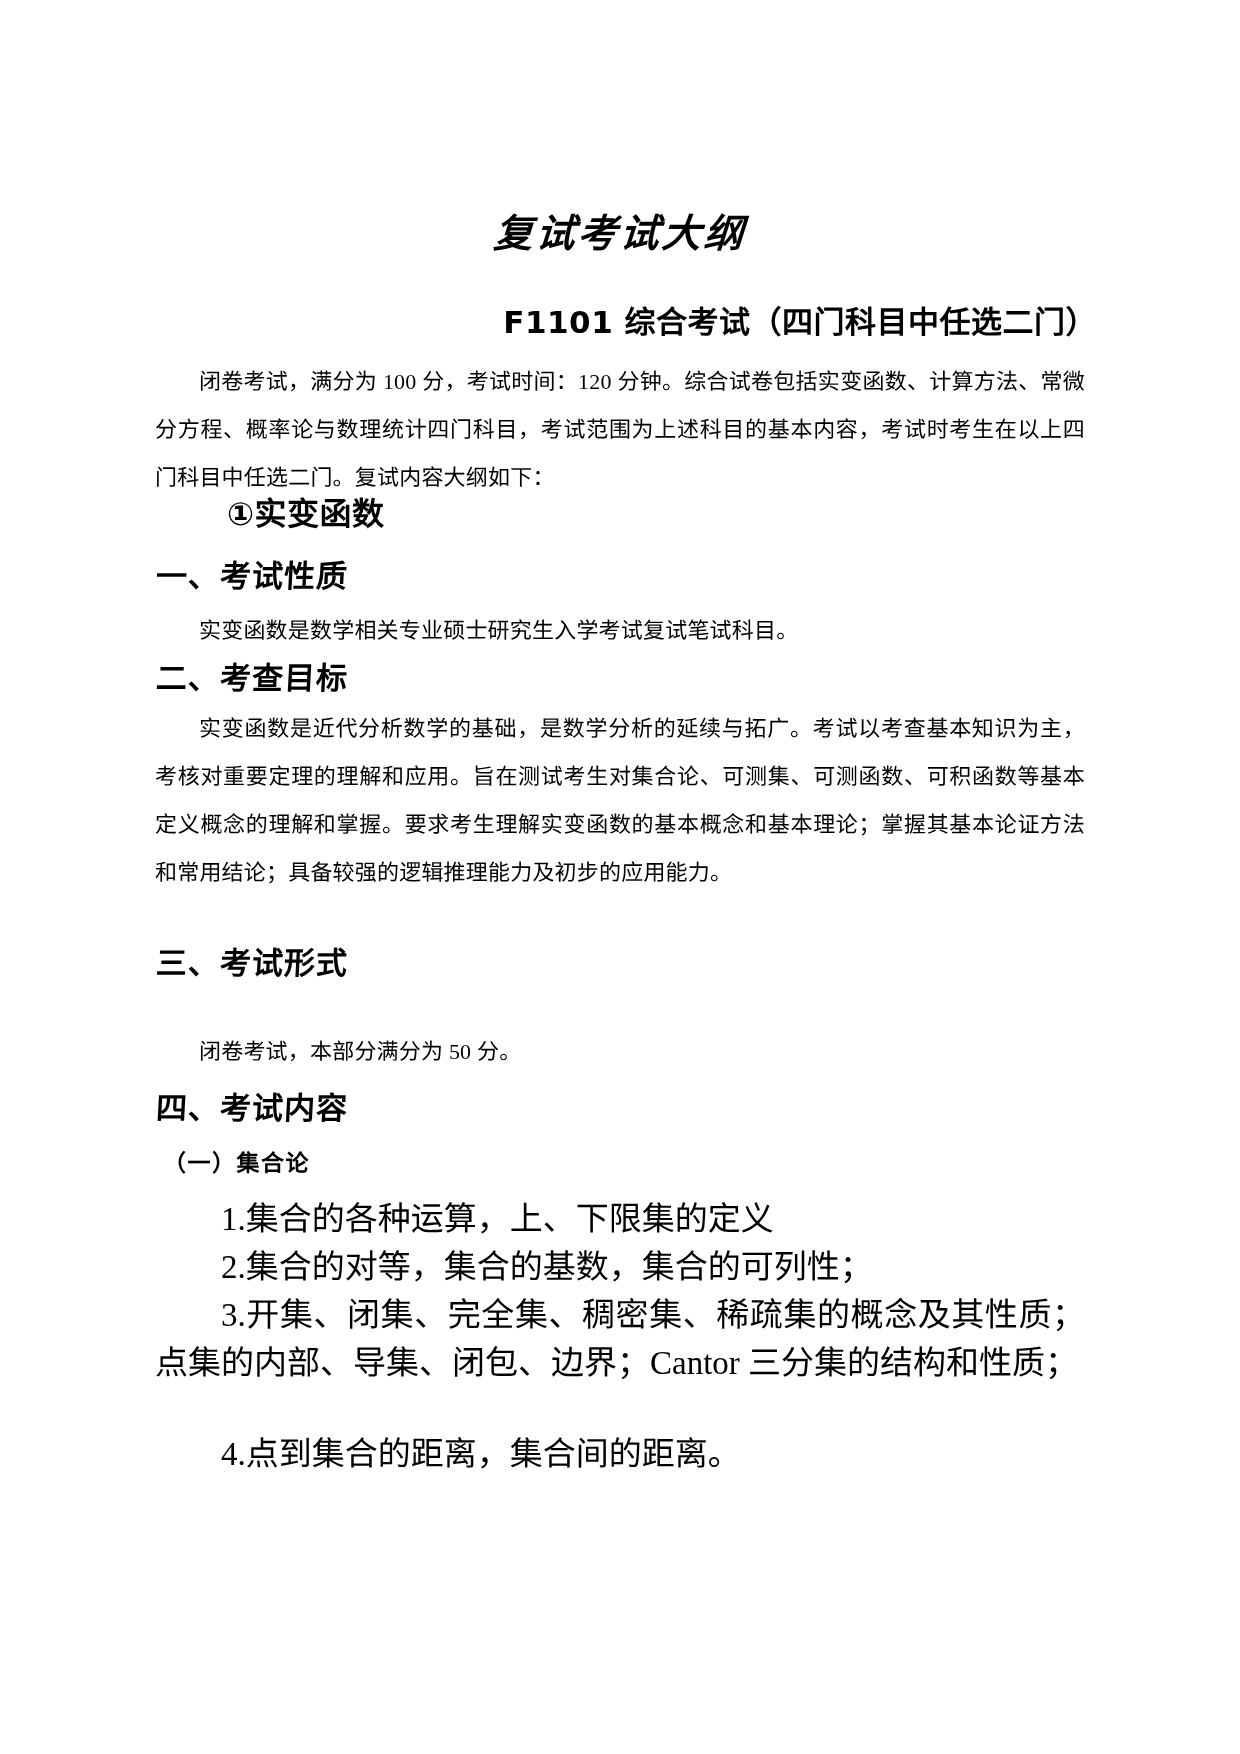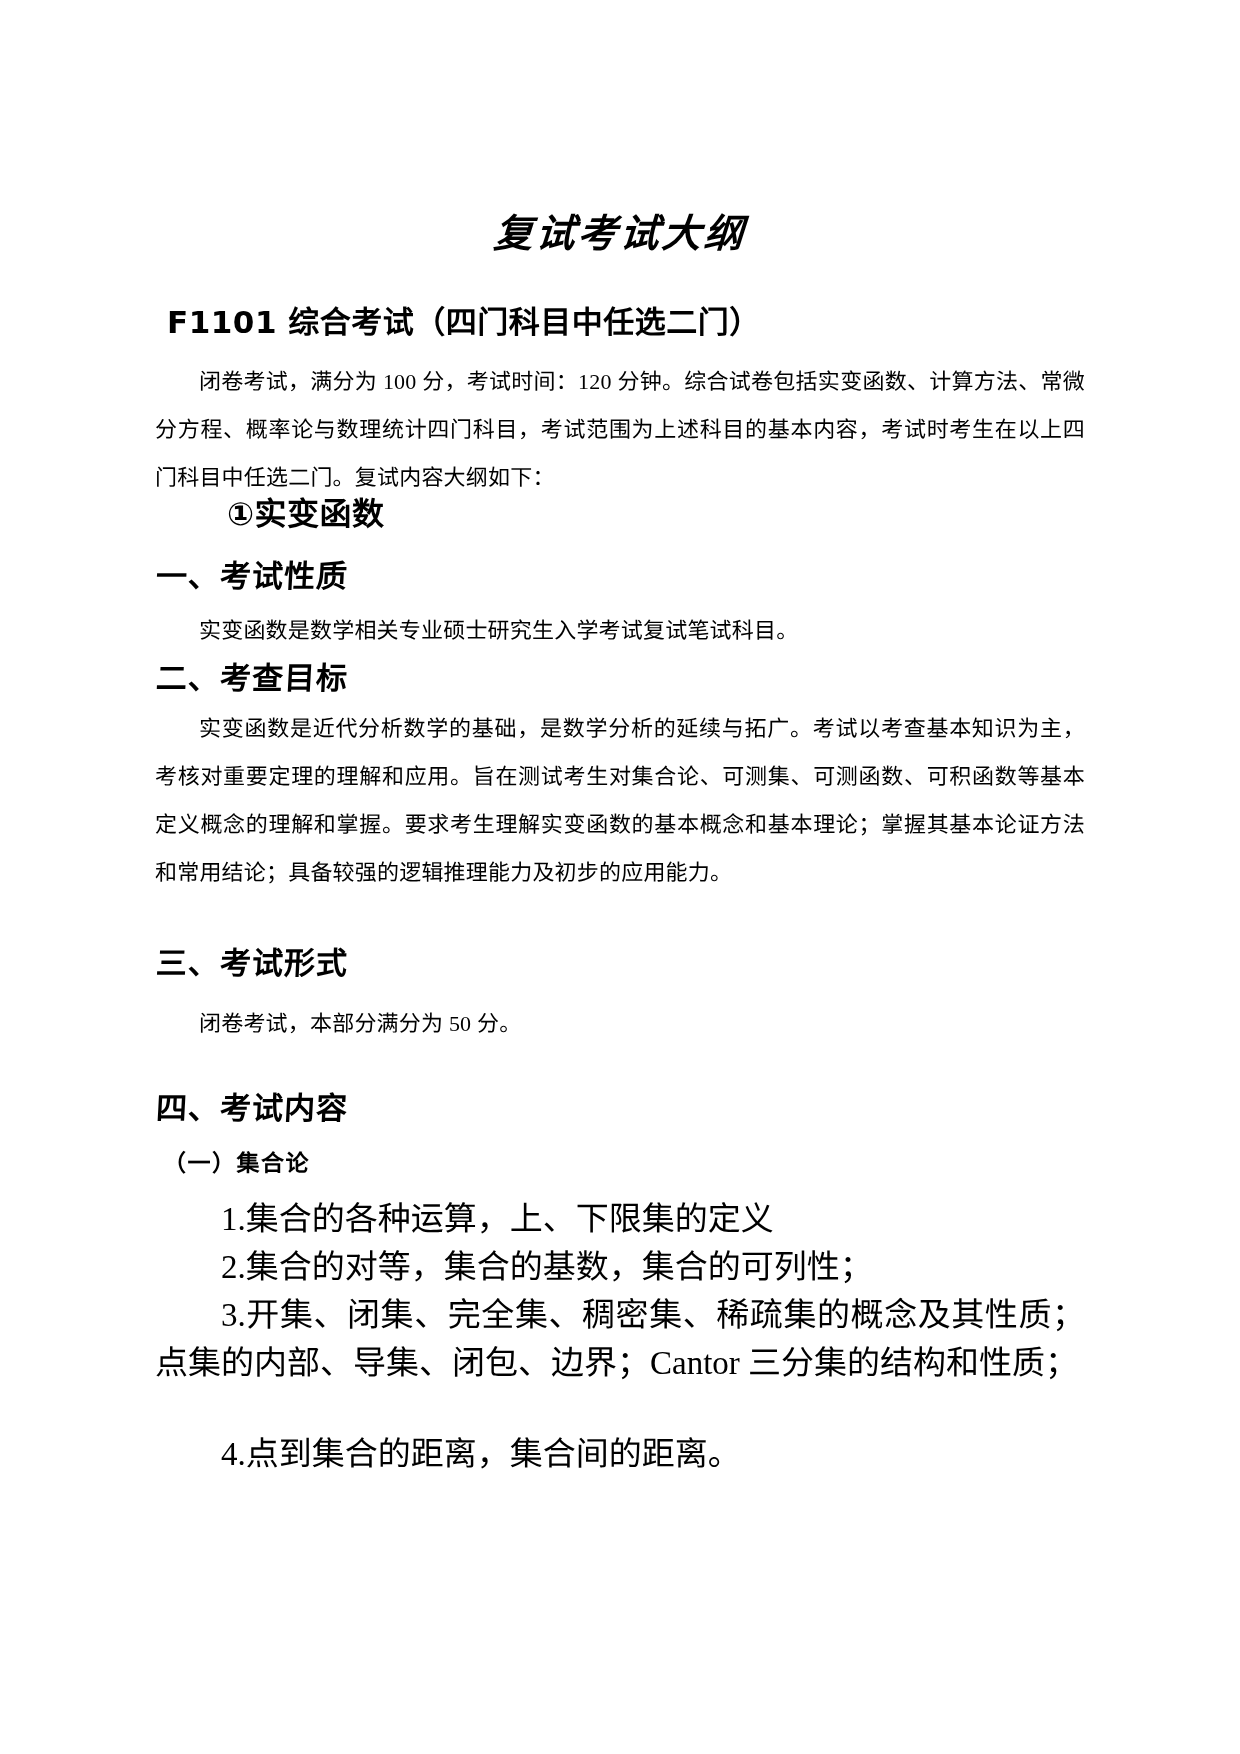--- a/index.html
+++ b/index.html
@@ -57,20 +57,21 @@
     margin: 0;
     position: absolute;
     top: 303px;
     left: 12px;
     width: 930px;
     font-family: "DejaVu Sans", "Liberation Sans", sans-serif;
     font-size: 31px;
     font-weight: 700;
     letter-spacing: 0.5px;
     line-height: 1.25;
+    text-align: right;
   }
 
   
   .body-block {
     position: absolute;
     left: 0;
     width: 930px;
   }
   p.body {
     margin: 0;
@@ -154,21 +155,21 @@
     <div class="body-block" style="top:607px;">
       <p class="body">实变函数是数学相关专业硕士研究生入学考试复试笔试科目。</p>
     </div>
 
     <h3 class="section-heading" style="top:660px;">二、考查目标</h3>
     <div class="body-block" style="top:705px;">
       <p class="body">实变函数是近代分析数学的基础，是数学分析的延续与拓广。考试以考查基本知识为主，考核对重要定理的理解和应用。旨在测试考生对集合论、可测集、可测函数、可积函数等基本定义概念的理解和掌握。要求考生理解实变函数的基本概念和基本理论；掌握其基本论证方法和常用结论；具备较强的逻辑推理能力及初步的应用能力。</p>
     </div>
 
     <h3 class="section-heading" style="top:945px;">三、考试形式</h3>
-    <div class="body-block" style="top:1000px;">
+    <div class="body-block" style="top:1028px;">
       <p class="body">闭卷考试，本部分满分为 50 分。</p>
     </div>
 
     <h3 class="section-heading" style="top:1090px;">四、考试内容</h3>
 
     <h4 class="sub-heading" style="top:1150px;">（一）集合论</h4>
 
     <p class="list-item" style="top:1195px;">1.集合的各种运算，上、下限集的定义</p>
     <p class="list-item" style="top:1243px;">2.集合的对等，集合的基数，集合的可列性；</p>
     <p class="list-item" style="top:1291px;">3.开集、闭集、完全集、稠密集、稀疏集的概念及其性质；点集的内部、导集、闭包、边界；Cantor 三分集的结构和性质；</p>

